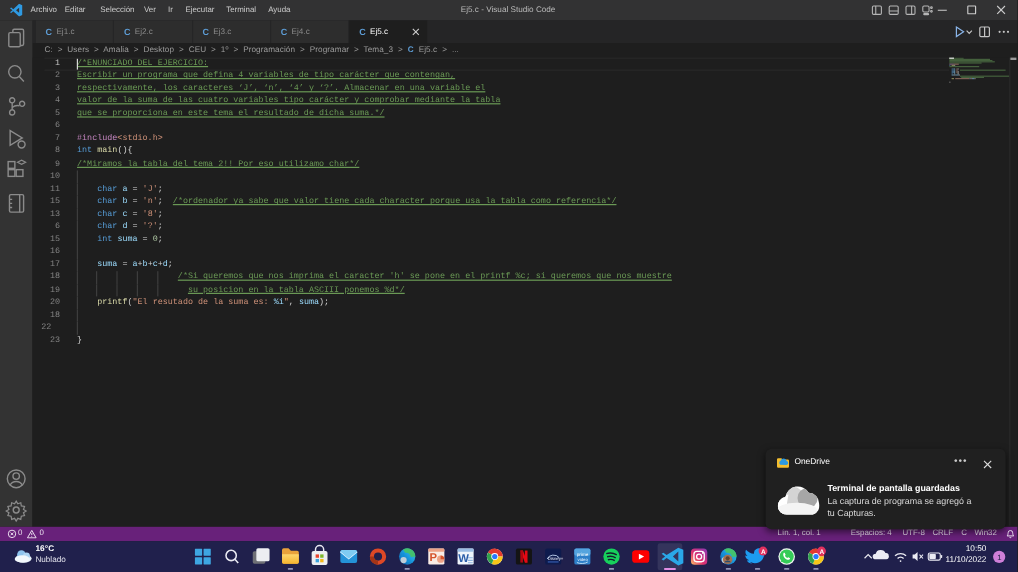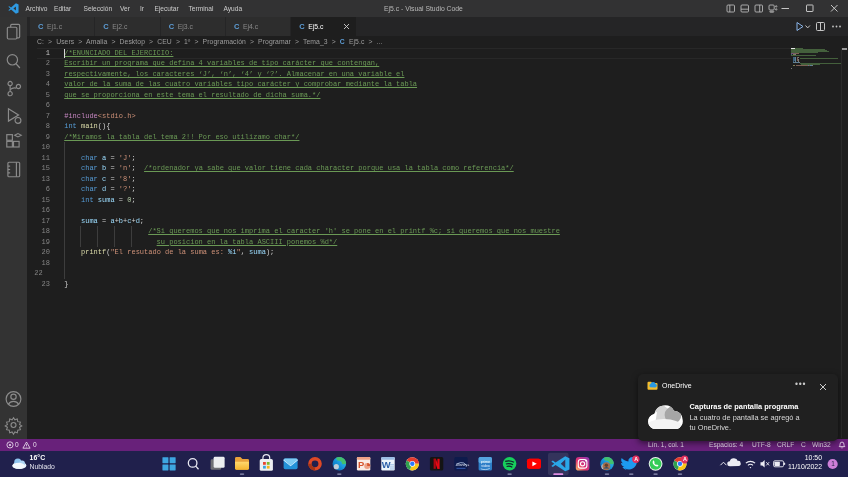--- a/index.html
+++ b/index.html
@@ -580,17 +580,17 @@
       </clipPath>
         </defs>
       <g clip-path="url(#cloudclip)">
         <rect x="0" y="0" width="36" height="25" fill="#fdfdfd"></rect>
         <circle cx="13" cy="9" r="8.4" fill="#d4d4d4"></circle>
         <circle cx="25" cy="10" r="8.4" fill="#a6a6a6"></circle>
         <path d="M-2,26 a9,9 0 0 1 3,-17 l8,-2 l-3,19 z" fill="#ffffff"></path>
         <ellipse cx="16" cy="20.5" rx="17" ry="6.5" fill="#f4f4f4"></ellipse>
       </g>
     </svg>
-    <div class="abs" style="left:51.5px;top:28px;font-size:7.4px;font-weight:bold;color:#fff">Capturas de pantalla programa</div>
-    <div class="abs" style="left:51.5px;top:38.5px;font-size:7.4px;color:#d8d8d8">La cuatro de pantalla se agregó a</div>
-    <div class="abs" style="left:51.5px;top:49px;font-size:7.4px;color:#d8d8d8">tu OneDrive.</div>
+    <div class="abs" style="left:51.5px;top:28px;font-size:7.4px;font-weight:bold;color:#fff">Terminal de pantalla guardadas</div>
+    <div class="abs" style="left:51.5px;top:38.5px;font-size:7.4px;color:#d8d8d8">La captura de programa se agregó a</div>
+    <div class="abs" style="left:51.5px;top:49px;font-size:7.4px;color:#d8d8d8">tu Capturas.</div>
   </div>
 </div>
 
 </body></html>

